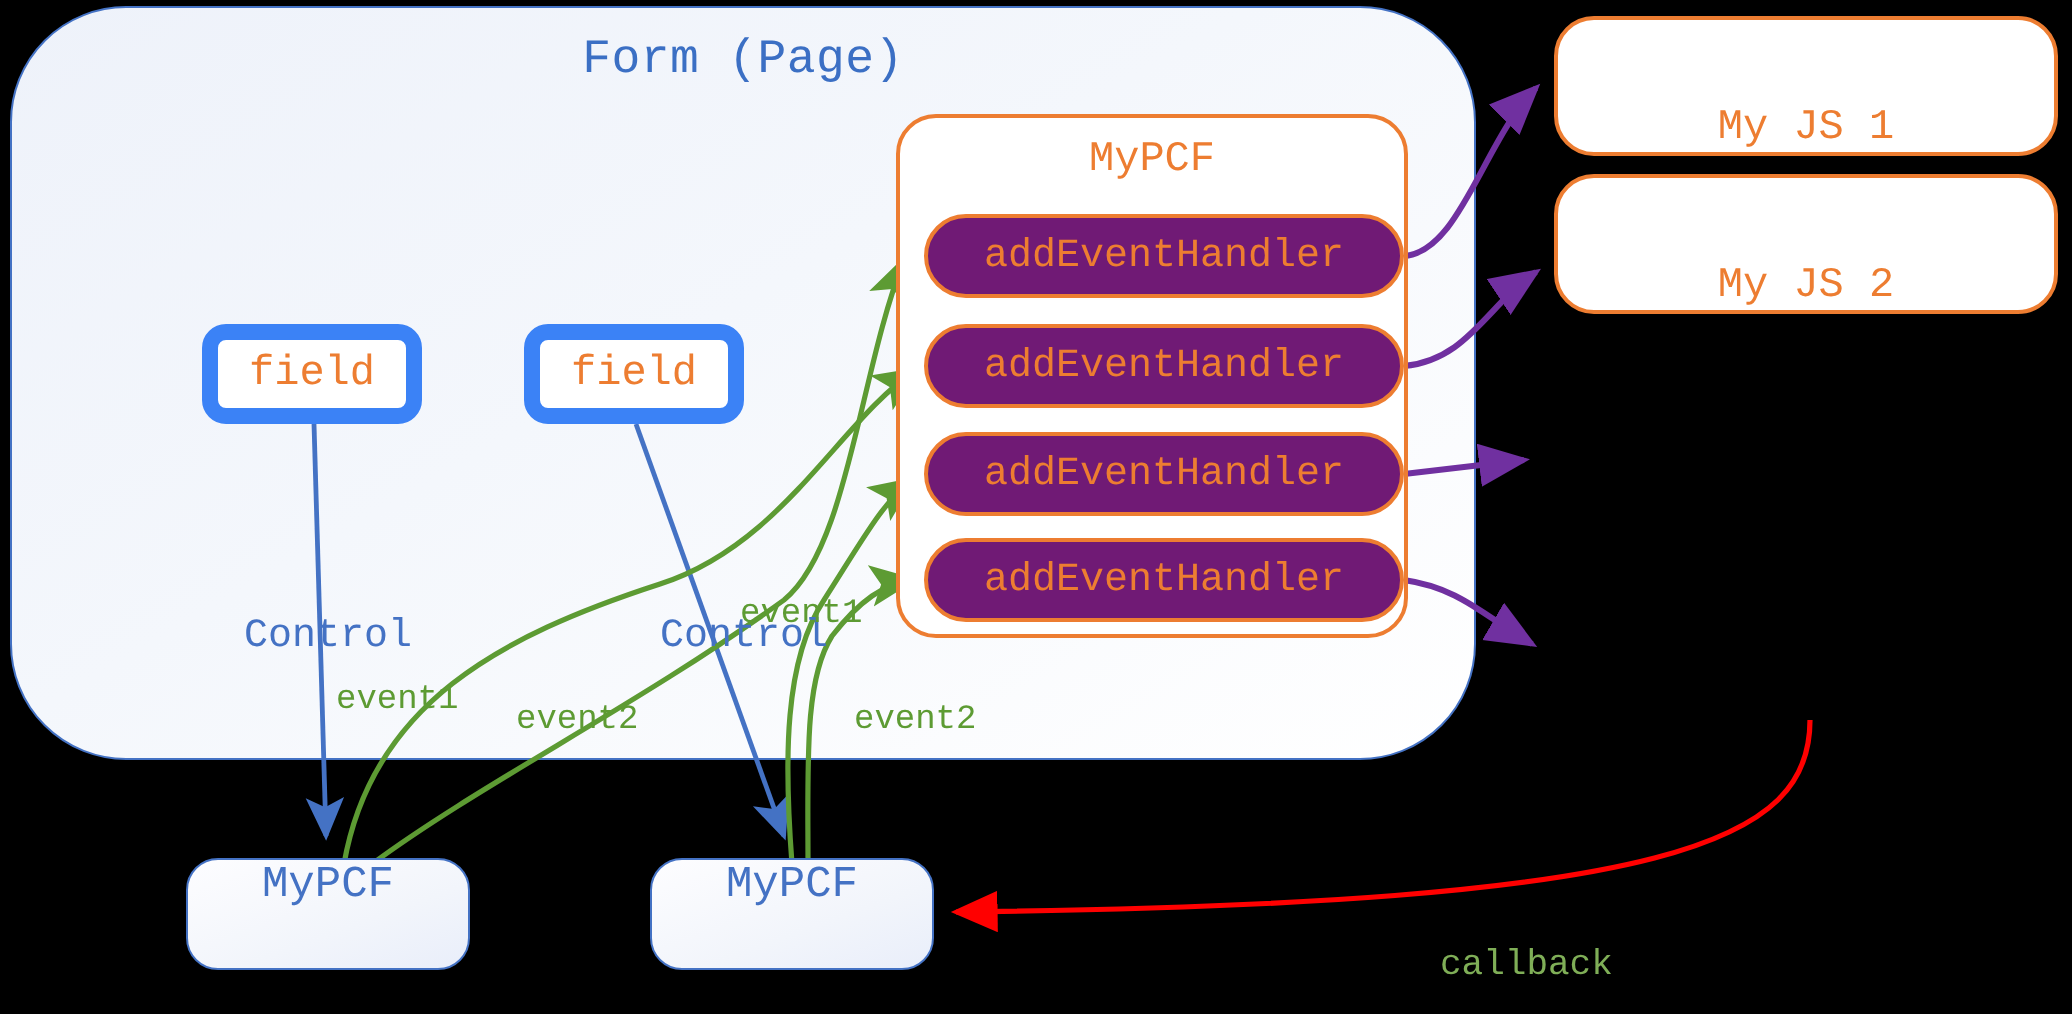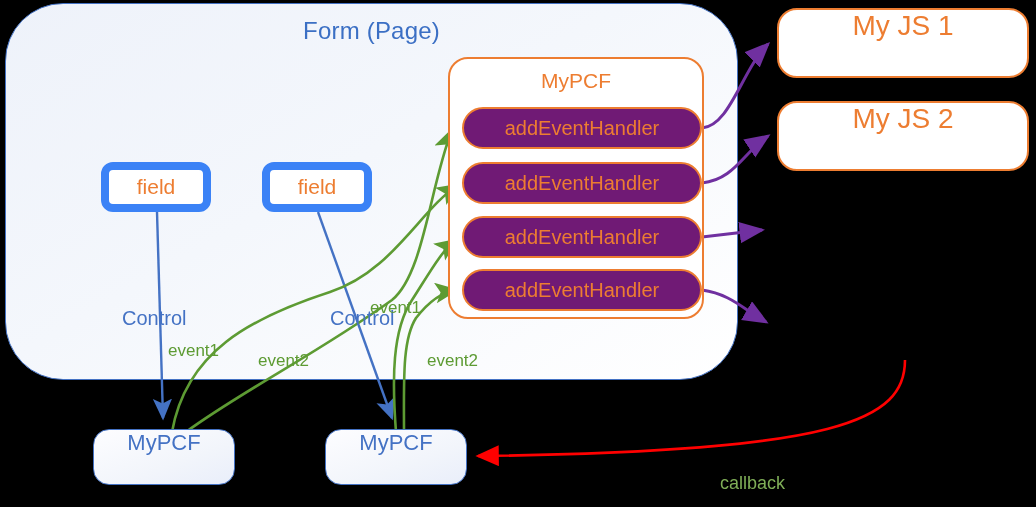--- a/index.html
+++ b/index.html
@@ -1,21 +1,21 @@
 <!DOCTYPE html>
 <html><head>
 <meta charset="utf-8">
 <style>
   html,body{margin:0;padding:0;background:#000;}
   #canvas{
     position:relative;
     width:1036px;height:507px;
     background:#000;
     overflow:hidden;
-    font-family:Liberation Sans, sans-serif;
+    font-family:Liberation Mono, monospace;
   }
   #edges{position:absolute;left:0;top:0;width:1036px;height:507px;pointer-events:none;}
 
   .form-panel{
     position:absolute;
     left:5px;top:3px;width:733px;height:377px;
     border:1.6px solid #4472C4;
     border-radius:58px;
     background:linear-gradient(150deg,#eef2fa 0%,#f4f7fc 45%,#ffffff 100%);
     box-sizing:border-box;
@@ -48,22 +48,22 @@
   }
   .aeh{
     position:absolute;box-sizing:border-box;
     border:2px solid #ED7D31;border-radius:22px;background:#701a75;
     color:#ED7D31;font-size:20px;
     display:flex;align-items:center;justify-content:center;
   }
   .js-box{
     position:absolute;box-sizing:border-box;
     border:2px solid #ED7D31;border-radius:20px;background:#fff;
-    color:#ED7D31;font-size:28px;
-    display:flex;align-items:flex-start;justify-content:center;
+    color:#ED7D31;font-size:21px;
+    display:flex;align-items:flex-end;justify-content:center;
   }
   .pcf-box{
     position:absolute;box-sizing:border-box;
     border:1.8px solid #4472C4;border-radius:16px;
     background:linear-gradient(160deg,#fdfdff 0%,#f2f5fb 60%,#e9eefa 100%);
     color:#4472C4;font-size:22px;
     display:flex;align-items:flex-start;justify-content:center;
   }
   .edge-label{
     position:absolute;white-space:nowrap;
@@ -137,21 +137,21 @@
   <div class="aeh" style="left:462px;top:216px;width:240px;height:42px;">
     <span>addEventHandler</span>
   </div>
   <div class="aeh" style="left:462px;top:269px;width:240px;height:42px;">
     <span>addEventHandler</span>
   </div>
 
   <div class="js-box" style="left:777px;top:8px;width:252px;height:70px;">
     <span>My JS 1</span>
   </div>
-  <div class="js-box" style="left:777px;top:101px;width:252px;height:70px;">
+  <div class="js-box" style="left:777px;top:87px;width:252px;height:70px;">
     <span>My JS 2</span>
   </div>
 
   <div class="pcf-box" style="left:93px;top:429px;width:142px;height:56px;">
     <span>MyPCF</span>
   </div>
   <div class="pcf-box" style="left:325px;top:429px;width:142px;height:56px;">
     <span>MyPCF</span>
   </div>
 

